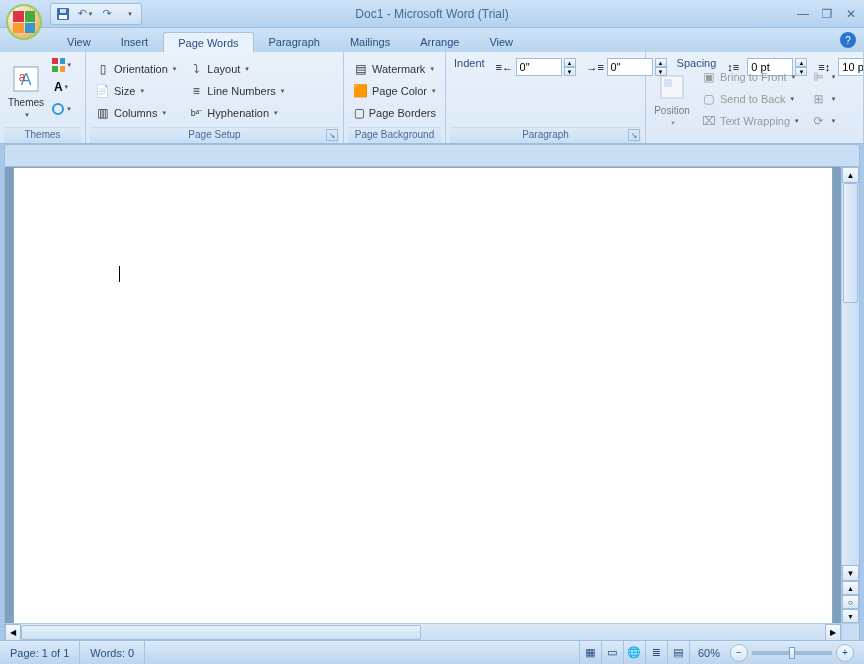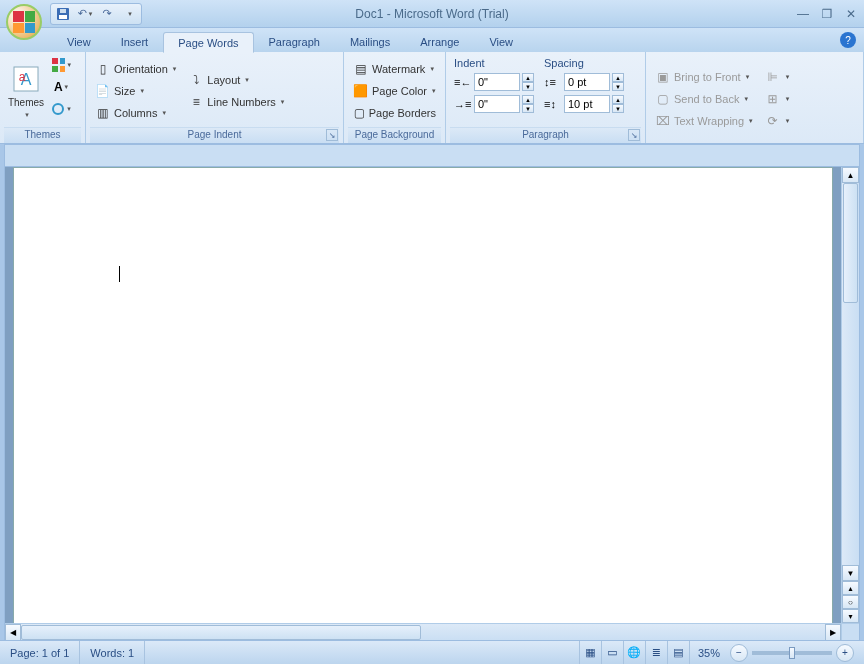--- a/index.html
+++ b/index.html
@@ -31,21 +31,21 @@
 
 .bigbtn { width: 44px; display: flex; flex-direction: column; align-items: center; justify-content: center; gap: 2px; font-size: 10px; color: #333; cursor: pointer; padding: 2px; border: 1px solid transparent; }
 .bigbtn .icon { width: 32px; height: 32px; display: flex; align-items: center; justify-content: center; font-size: 20px; }
 .bigbtn .lbl { text-align: center; line-height: 1.1; }
 .smallbtns { display: flex; flex-direction: column; justify-content: center; gap: 0; }
 .sbtn { height: 22px; display: flex; align-items: center; gap: 3px; font-size: 11px; color: #333; padding: 0 4px; cursor: pointer; border: 1px solid transparent; white-space: nowrap; }
 .sbtn.disabled { color: #9a9a9a; cursor: default; }
 .sbtn .ic { width: 16px; height: 16px; display: inline-flex; align-items: center; justify-content: center; font-size: 12px; }
 .dd { font-size: 7px; margin-left: 2px; color: #555; }
 
-.para-col { display: flex; flex-direction: column; gap: 0; padding: 2px 4px; }
+.para-col { display: flex; flex-direction: row; gap: 11px; padding: 2px 4px; }
 .para-head { font-size: 11px; color: #2a4e84; padding: 1px 0 2px; }
 .para-row { display: flex; align-items: center; gap: 2px; height: 22px; }
 .para-row .ic { width: 18px; font-size: 11px; }
 .spinval { width: 46px; height: 18px; border: 1px solid #a0bcd8; background: #fff; font-size: 11px; padding: 0 3px; display:flex; align-items:center; }
 .spinbtns { display: flex; flex-direction: column; }
 .spinbtns div { width: 12px; height: 9px; border: 1px solid #a0bcd8; background: linear-gradient(#f6faff,#d8e7f5); font-size: 6px; display:flex;align-items:center;justify-content:center; cursor:pointer; }
 
 .themes-side { display:flex; flex-direction:column; gap:0; }
 .themes-side div { width:22px; height:22px; border:1px solid transparent; display:flex; align-items:center; justify-content:center; font-size:12px; cursor:pointer; }
 
@@ -187,23 +187,28 @@
         <div class="sbtn">
             <span class="ic">⤵</span>
             <span>Layout</span>
             <span class="dd">▾</span>
           </div>
         <div class="sbtn">
             <span class="ic">≡</span>
             <span>Line Numbers</span>
             <span class="dd">▾</span>
           </div>
-      </div>
-    </div>
-    <div class="group-label"><span>Page Indent</span><span class="dlaunch">↘</span></div>
+        <div class="sbtn">
+            <span class="ic" style="font-size:9px">bᵃ⁻</span>
+            <span>Hyphenation</span>
+            <span class="dd">▾</span>
+          </div>
+      </div>
+    </div>
+    <div class="group-label"><span>Page Setup</span><span class="dlaunch">↘</span></div>
   </div>
 
   <div class="group" style="width:102px">
     <div class="group-body">
       <div class="smallbtns" style="width:100%">
         <div class="sbtn">
             <span class="ic">▤</span>
             <span>Watermark</span>
             <span class="dd">▾</span>
           </div>
@@ -260,20 +265,29 @@
               <div>▼</div>
             </div>
         </div>
       </div>
     </div>
     <div class="group-label"><span>Paragraph</span><span class="dlaunch">↘</span></div>
   </div>
 
   <div class="group" style="flex:1">
     <div class="group-body">
+      <div class="bigbtn" style="opacity:.6">
+        <div class="icon">
+            <svg width="26" height="26">
+              <rect x="2" y="2" width="22" height="22" fill="#fff" stroke="#aab"></rect>
+              <rect x="5" y="5" width="8" height="8" fill="#cde"></rect>
+            </svg>
+          </div>
+        <div class="lbl"><span>Position</span><br><span class="dd">▾</span></div>
+      </div>
       <div class="smallbtns">
         <div class="sbtn disabled">
             <span class="ic">▣</span>
             <span>Bring to Front</span>
             <span class="dd">▾</span>
           </div>
         <div class="sbtn disabled">
             <span class="ic">▢</span>
             <span>Send to Back</span>
             <span class="dd">▾</span>
@@ -326,30 +340,30 @@
     <div class="track">
         <div class="thumb"></div>
       </div>
     <div class="arr">▶</div>
   </div>
   <div class="cornerbox"></div>
 </div>
 
 <div class="statusbar">
   <div class="status-item">Page: 1 of 1</div>
-  <div class="status-item">Words: 1</div>
+  <div class="status-item">Words: 0</div>
   <div class="status-right">
     <div class="viewbtns">
       <div class="viewbtn">▦</div>
       <div class="viewbtn">▭</div>
       <div class="viewbtn">🌐</div>
       <div class="viewbtn">≣</div>
       <div class="viewbtn">▤</div>
     </div>
-    <div class="zoom-label">35%</div>
+    <div class="zoom-label">60%</div>
     <div class="zoombtn">−</div>
     <div class="slider">
         <div class="slider-thumb"></div>
       </div>
     <div class="zoombtn">+</div>
     <div style="width:8px"></div>
   </div>
 </div>
 
 </body></html>

